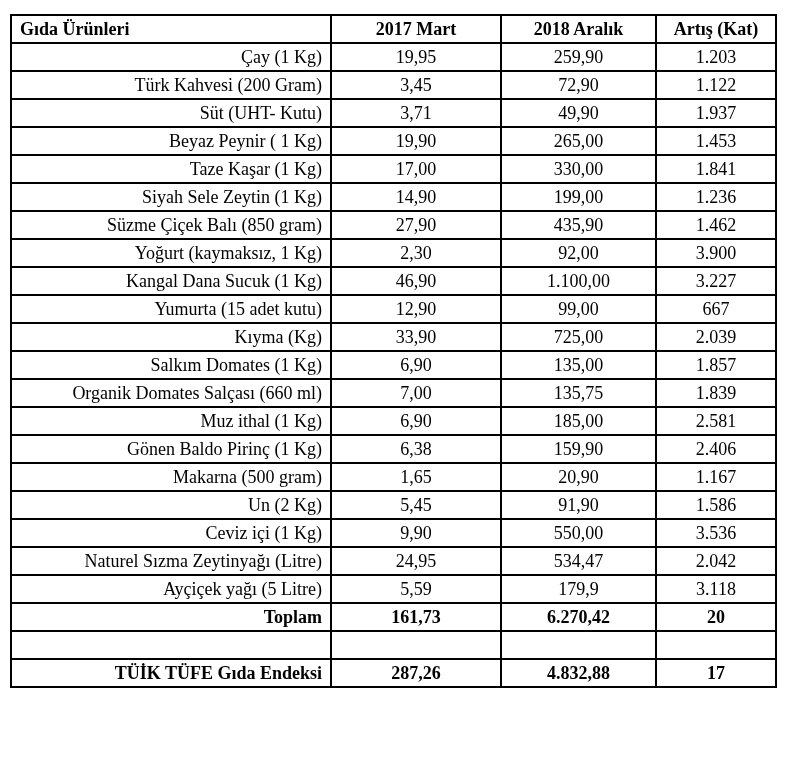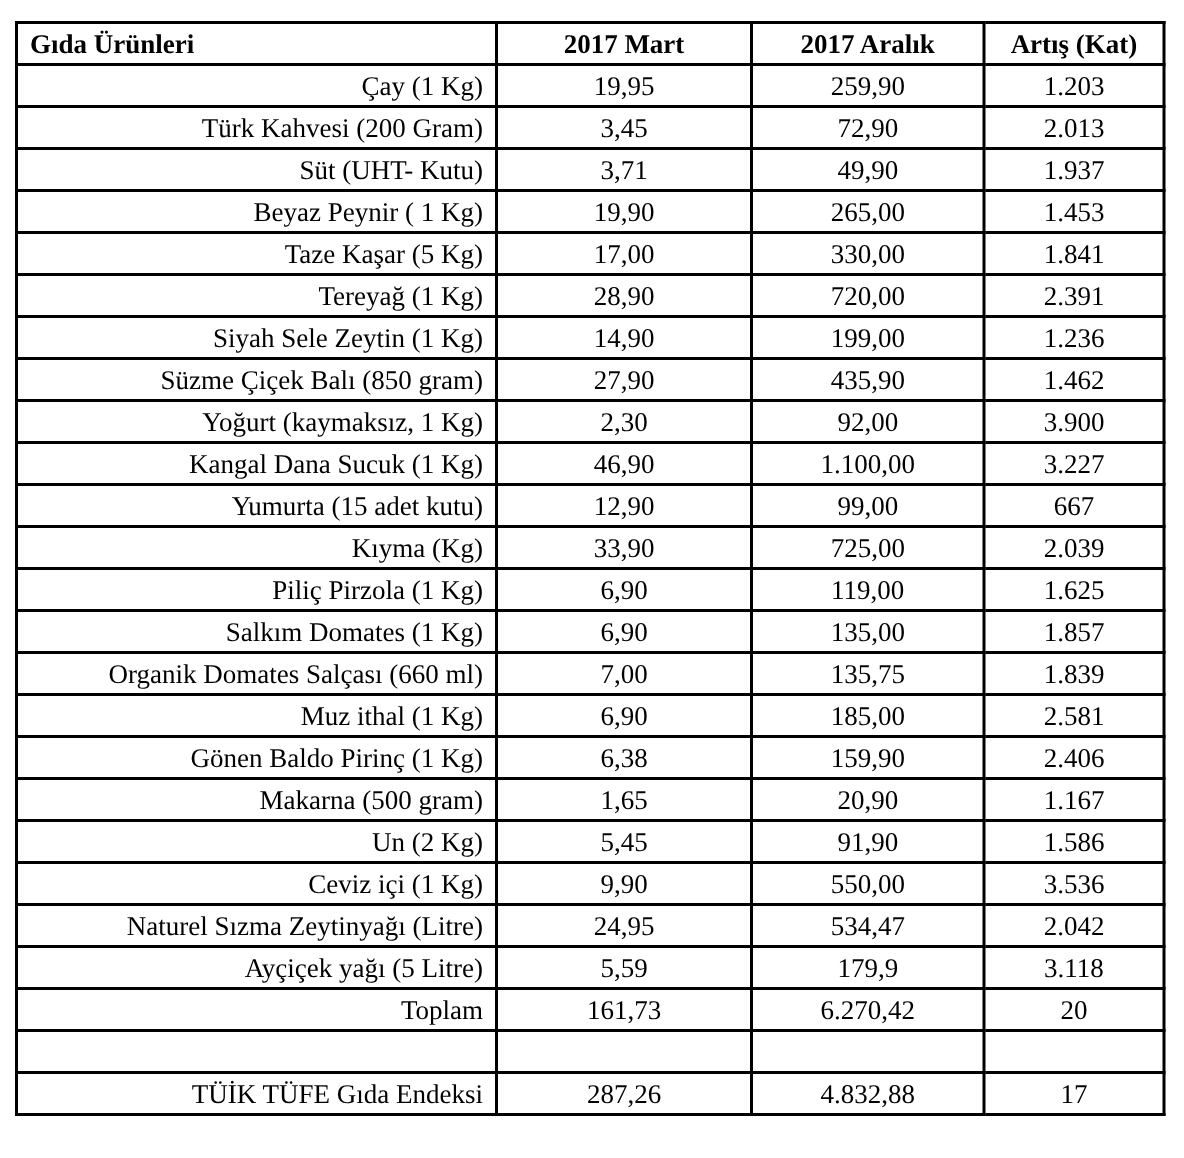--- a/index.html
+++ b/index.html
@@ -37,82 +37,76 @@
   table.price-table th {
     font-weight: bold;
     text-align: center;
     margin-top: 12px;
   }
   table.price-table th.col-product {
     text-align: left;
   }
   td.cell-product { text-align: right; }
   td.cell-num { text-align: center; }
-  tr.bold-row td { font-weight: normal; }
+  tr.bold-row td { font-weight: bold; }
   col.c-product { width: 320px; }
   col.c-2017 { width: 170px; }
   col.c-2025 { width: 155px; }
   col.c-artis { width: 120px; }
 </style>
 </head>
 <body>
 
 <div class="page">
   <table class="price-table">
     <colgroup>
       <col class="c-product">
       <col class="c-2017">
       <col class="c-2025">
       <col class="c-artis">
     </colgroup>
     <thead>
       <tr>
         <th class="col-product">Gıda Ürünleri</th>
         <th>2017 Mart</th>
-        <th>2017 Aralık</th>
+        <th>2018 Aralık</th>
         <th>Artış (Kat)</th>
       </tr>
     </thead>
     <tbody id="table-body">
 
     <tr>
           <td class="cell-product">Çay (1 Kg)</td>
           <td class="cell-num">19,95</td>
           <td class="cell-num">259,90</td>
           <td class="cell-num">1.203</td>
         </tr>
         <tr>
           <td class="cell-product">Türk Kahvesi (200 Gram)</td>
           <td class="cell-num">3,45</td>
           <td class="cell-num">72,90</td>
-          <td class="cell-num">2.013</td>
+          <td class="cell-num">1.122</td>
         </tr>
         <tr>
           <td class="cell-product">Süt (UHT- Kutu)</td>
           <td class="cell-num">3,71</td>
           <td class="cell-num">49,90</td>
           <td class="cell-num">1.937</td>
         </tr>
         <tr>
           <td class="cell-product">Beyaz Peynir ( 1 Kg)</td>
           <td class="cell-num">19,90</td>
           <td class="cell-num">265,00</td>
           <td class="cell-num">1.453</td>
         </tr>
         <tr>
-          <td class="cell-product">Taze Kaşar (5 Kg)</td>
+          <td class="cell-product">Taze Kaşar (1 Kg)</td>
           <td class="cell-num">17,00</td>
           <td class="cell-num">330,00</td>
           <td class="cell-num">1.841</td>
-        </tr>
-        <tr>
-          <td class="cell-product">Tereyağ (1 Kg)</td>
-          <td class="cell-num">28,90</td>
-          <td class="cell-num">720,00</td>
-          <td class="cell-num">2.391</td>
         </tr>
         <tr>
           <td class="cell-product">Siyah Sele Zeytin (1 Kg)</td>
           <td class="cell-num">14,90</td>
           <td class="cell-num">199,00</td>
           <td class="cell-num">1.236</td>
         </tr>
         <tr>
           <td class="cell-product">Süzme Çiçek Balı (850 gram)</td>
           <td class="cell-num">27,90</td>
@@ -135,26 +129,20 @@
           <td class="cell-product">Yumurta (15 adet kutu)</td>
           <td class="cell-num">12,90</td>
           <td class="cell-num">99,00</td>
           <td class="cell-num">667</td>
         </tr>
         <tr>
           <td class="cell-product">Kıyma (Kg)</td>
           <td class="cell-num">33,90</td>
           <td class="cell-num">725,00</td>
           <td class="cell-num">2.039</td>
-        </tr>
-        <tr>
-          <td class="cell-product">Piliç Pirzola (1 Kg)</td>
-          <td class="cell-num">6,90</td>
-          <td class="cell-num">119,00</td>
-          <td class="cell-num">1.625</td>
         </tr>
         <tr>
           <td class="cell-product">Salkım Domates (1 Kg)</td>
           <td class="cell-num">6,90</td>
           <td class="cell-num">135,00</td>
           <td class="cell-num">1.857</td>
         </tr>
         <tr>
           <td class="cell-product">Organik Domates Salçası (660 ml)</td>
           <td class="cell-num">7,00</td>

